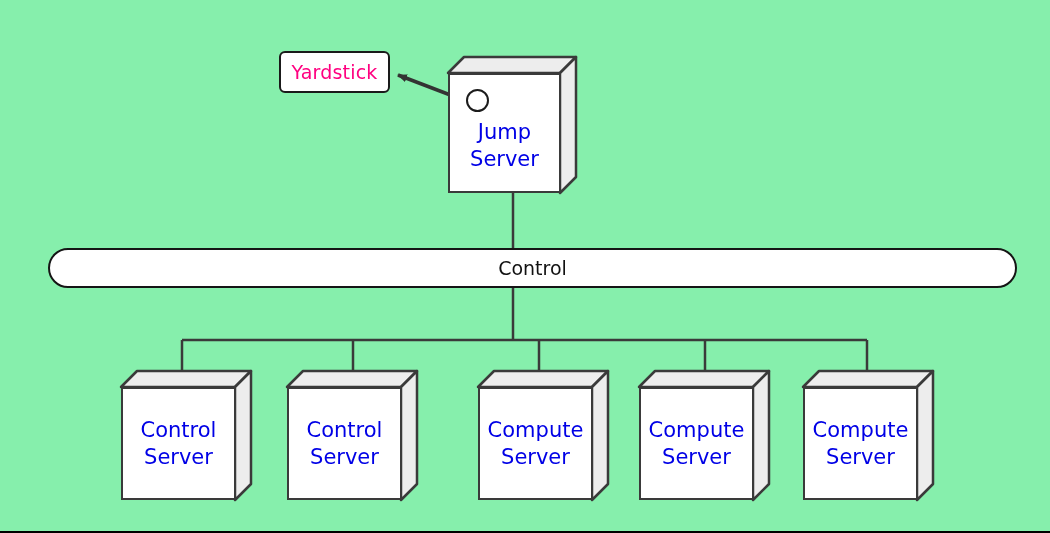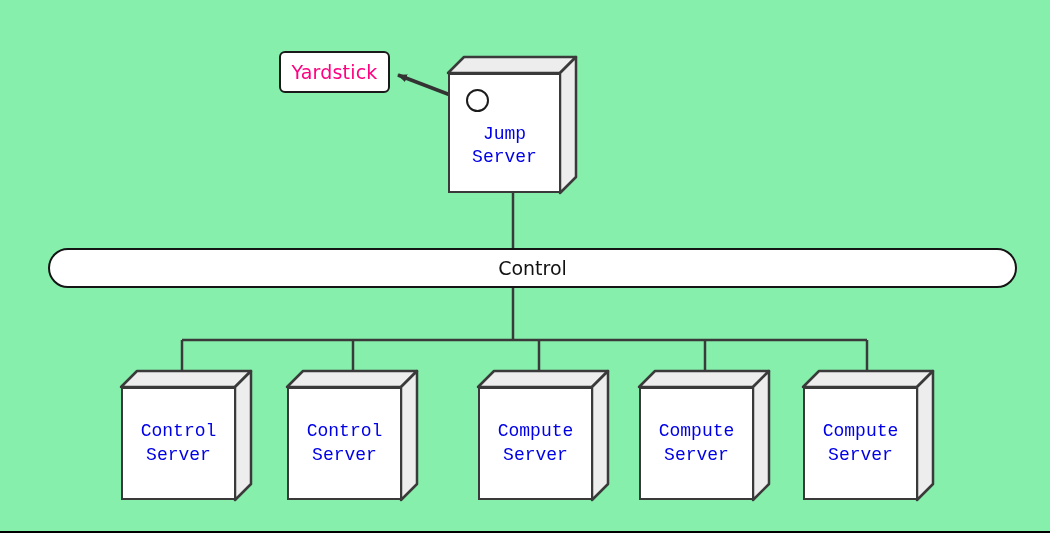--- a/index.html
+++ b/index.html
@@ -70,27 +70,26 @@
     box-sizing: border-box;
     background: #FFFFFF;
     border: 2px solid #3A3A3A;
     display: flex;
     flex-direction: column;
     align-items: center;
     justify-content: center;
     z-index: 3;
   }
   .node3d .node-label {
-    font-size: 18px;
+    font-size: 21px;
     line-height: 1.28;
     text-align: center;
     color: #0000E6;
     white-space: nowrap;
     pointer-events: none;
-    font-family: Liberation Mono, monospace;
   }
   .node3d.jump .node-label {
     margin-top: 26px;
   }
 
   
   .lollipop {
     position: absolute;
     box-sizing: border-box;
     width: 23px;

